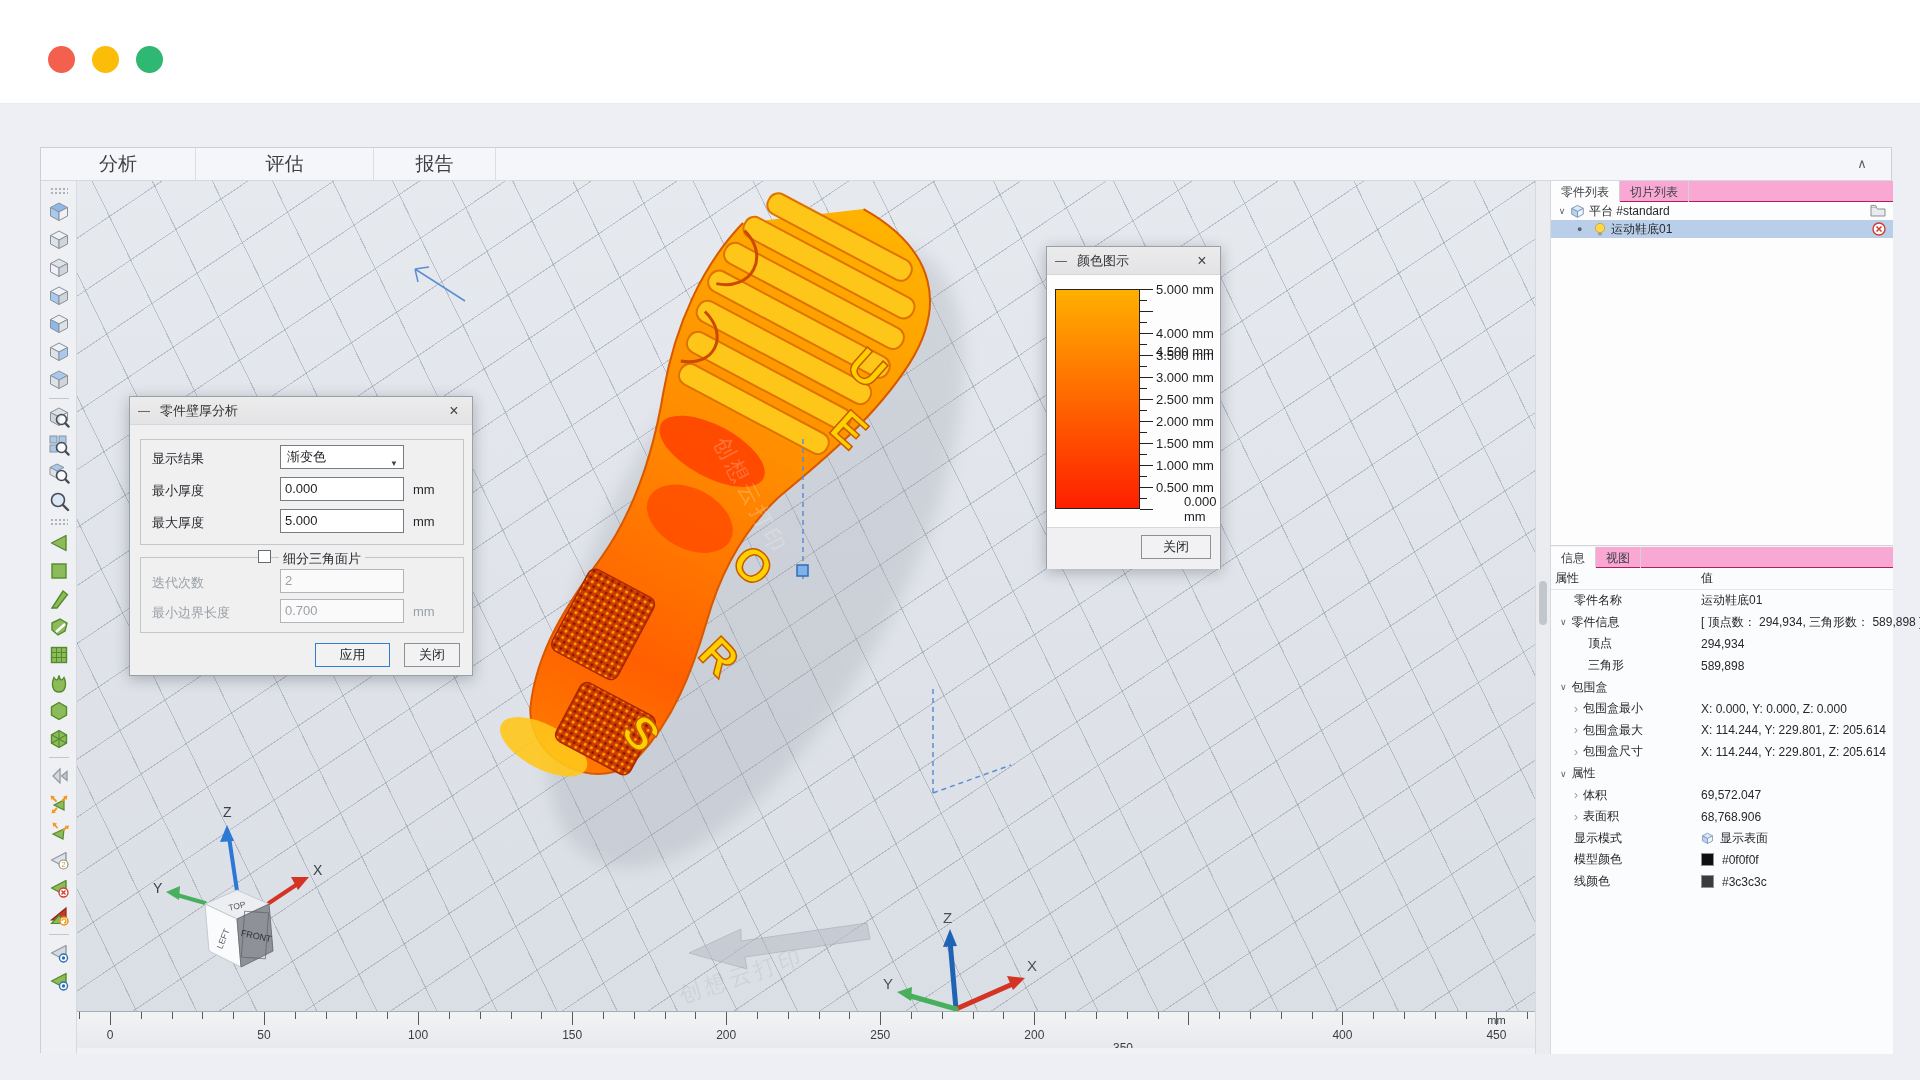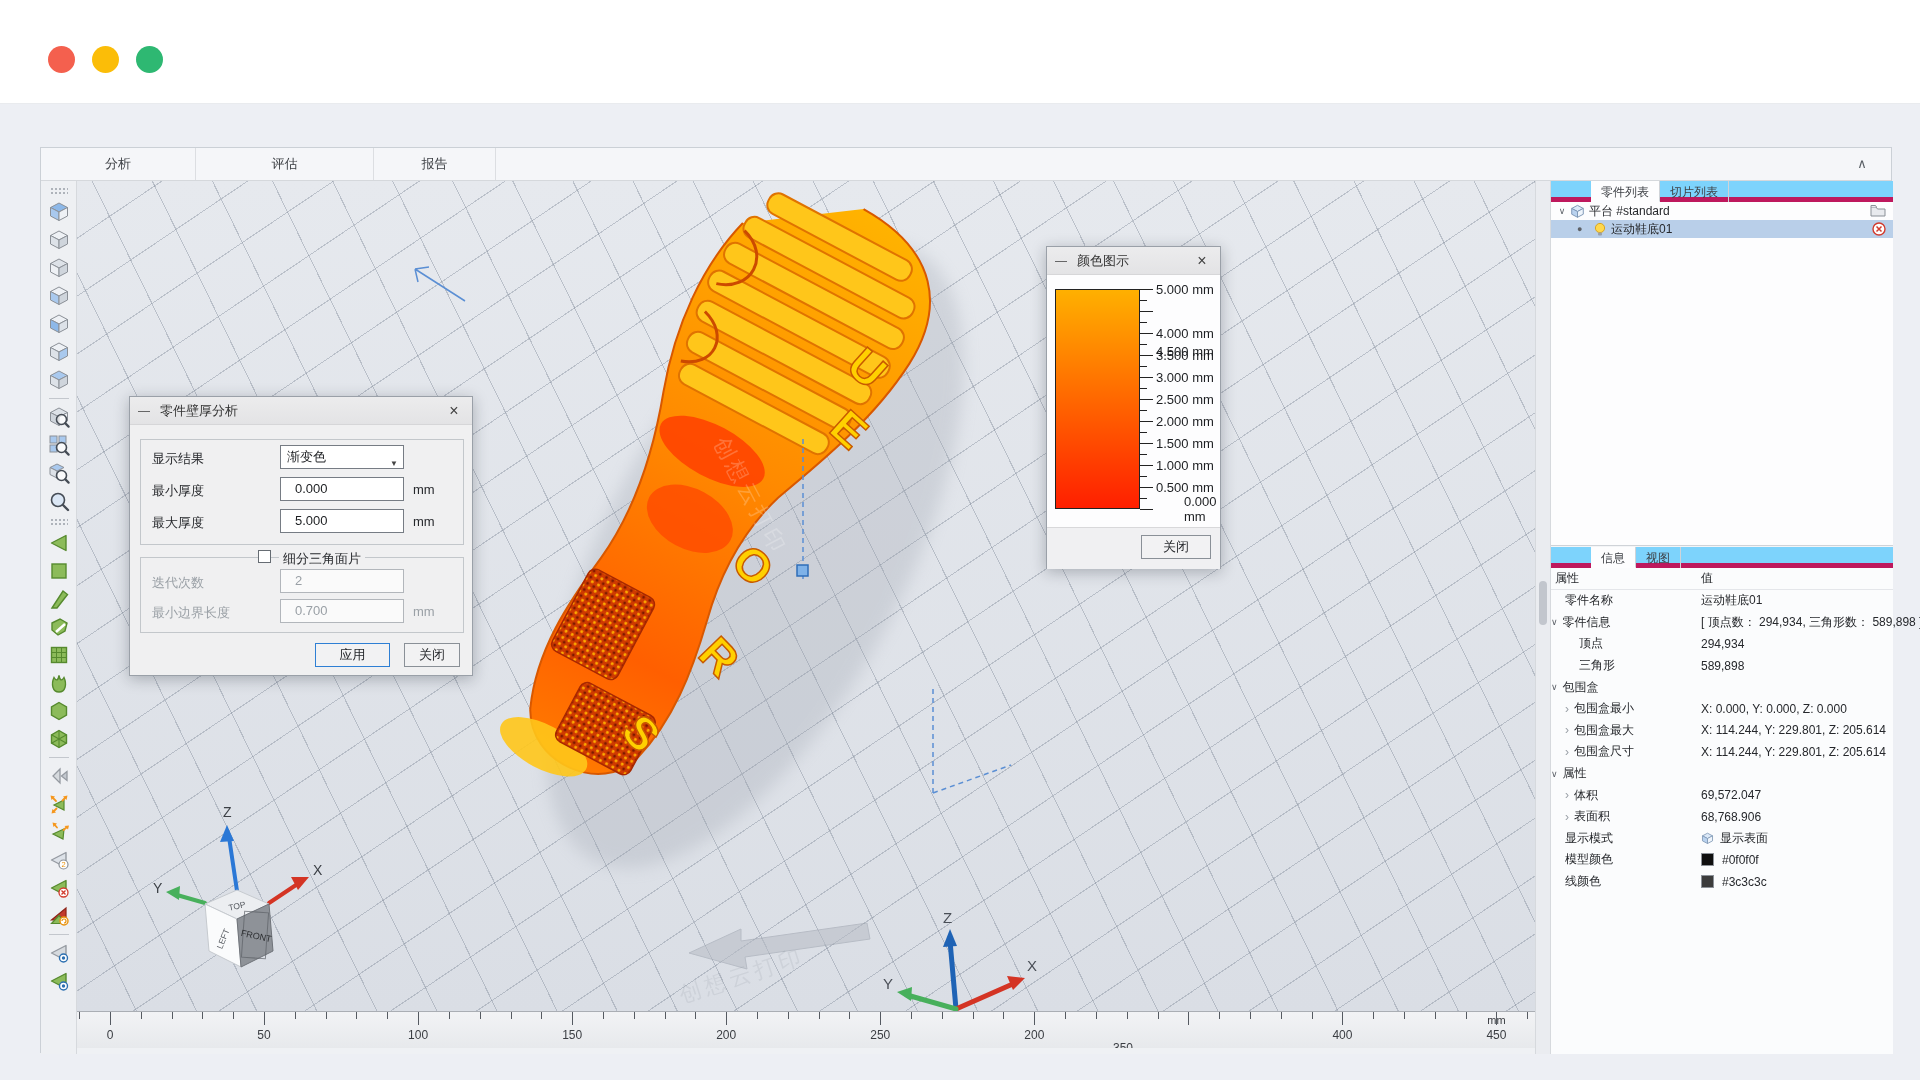--- a/index.html
+++ b/index.html
@@ -8,21 +8,21 @@
 
   
   #titlebar{position:absolute;left:0;top:0;width:1920px;height:104px;background:#ffffff;border-bottom:1px solid #e9ebee;}
   .dot{position:absolute;top:46px;width:27px;height:27px;border-radius:50%;}
 
   
   #appwin{position:absolute;left:40px;top:147px;width:1852px;height:906px;background:#ffffff;border:1px solid #cbd0d6;}
 
   
   #ribbon{position:absolute;left:0;top:0;width:100%;height:33px;background:#f5f6f9;border-bottom:1px solid #d5d8dc;display:flex;align-items:center;}
-  .rtab{height:100%;display:flex;align-items:center;justify-content:center;font-size:13px;color:#3c3f44;border-right:1px solid #dcdee2;cursor:default;}
+  .rtab{height:100%;display:flex;align-items:center;justify-content:center;font-size:19px;color:#3c3f44;border-right:1px solid #dcdee2;cursor:default;}
   #ribbon-collapse{position:absolute;right:18px;top:6px;width:22px;height:20px;text-align:center;color:#5a5f66;font-size:13px;line-height:20px;}
 
   
   #main{position:absolute;left:0;top:33px;width:1852px;height:873px;}
 
   
   #toolbar{position:absolute;left:0;top:0;width:36px;height:873px;background:#eef0f3;border-right:1px solid #d6d9dd;display:flex;flex-direction:column;align-items:center;padding-top:3px;}
   .ticon{width:24px;height:24px;margin:2px 0;display:flex;align-items:center;justify-content:center;}
   .tsep{width:20px;height:1px;background:#c3c7cd;margin:4px 0;}
   .thandle{width:18px;height:8px;margin:3px 0;background:radial-gradient(circle 1.1px,#aeb3ba 1px,transparent 1.2px);background-size:4px 4px;}
@@ -43,52 +43,52 @@
   .ticklbl{position:absolute;top:16px;font-size:12px;color:#3a3d42;transform:translateX(-50%);}
   #ruler-unit{position:absolute;top:2px;font-size:11px;color:#3a3d42;transform:translateX(-50%);}
   #vfoot{position:absolute;left:0;top:867px;width:1458px;height:6px;background:#eff1f4;}
 
   
   #splitter{position:absolute;left:1494px;top:0;width:16px;height:873px;background:#eaecf0;border-left:1px solid #d6d9dd;border-right:1px solid #d6d9dd;}
   #splitter-thumb{position:absolute;left:3px;top:400px;width:8px;height:44px;border-radius:4px;background:#c2c6cd;}
 
   
   #rightpanel{position:absolute;left:1510px;top:0;width:342px;height:873px;background:#f4f5f7;}
-  .ptabbar{height:21px;background:#7dd3fc;border-bottom:5px solid #be185d;display:flex;font-size:12px;color:#3e4146;padding-left:40px;}
+  .ptabbar{height:21px;background:#f9a8d4;border-bottom:1px solid #be185d;display:flex;font-size:12px;color:#3e4146;}
   .ptab{padding:2px 10px 0 10px;height:21px;border-right:1px solid #cfd3d8;display:flex;align-items:center;}
   .ptab.active{background:#fdfdfe;border-bottom:1px solid #fdfdfe;}
   #parts-body{position:absolute;left:0;top:21px;width:342px;height:344px;background:#fdfdfe;border-bottom:1px solid #cfd3d8;}
   .trow{position:relative;height:18px;display:flex;align-items:center;font-size:12px;color:#26282c;}
   .trow.selected{background:#b9cfe9;}
   .tcaret{width:12px;margin-left:5px;color:#5a5f66;font-size:9px;text-align:center;}
   .tree-ic{margin:0 4px 0 2px;display:flex;}
   .rowright{position:absolute;right:7px;top:2px;display:flex;}
 
   #info-sec{position:absolute;left:0;top:366px;width:342px;height:507px;}
   #info-body{position:absolute;left:0;top:21px;width:342px;height:486px;background:#fbfcfd;font-size:12px;color:#26282c;}
   .ihead{display:flex;height:22px;align-items:center;border-bottom:1px solid #e4e6ea;}
   .irow{display:flex;height:21.6px;align-items:center;}
   .ilab{display:flex;align-items:center;white-space:nowrap;}
   .ival{position:absolute;left:150px;display:flex;align-items:center;white-space:nowrap;}
-  .irow{position:relative;padding-left:0;}
+  .irow{position:relative;padding-left:9px;}
   .ind1{padding-left:14px;} .ind2{padding-left:28px;}
   .caret{color:#5a5f66;font-size:9px;margin-right:5px;}
   .chev{color:#9aa0a7;font-size:12px;margin:0 5px 0 14px;}
   .swatch{width:13px;height:13px;display:inline-block;margin-right:8px;border:1px solid #8d9299;}
 
   
   .dlg{position:absolute;background:#f0f0f1;border:1px solid #9aa0a8;box-shadow:0 3px 14px rgba(20,30,40,.28);font-size:13px;color:#26282c;}
   .dlg-title{height:28px;background:linear-gradient(#ececed,#e3e3e5);display:flex;align-items:center;padding:0 8px;border-bottom:1px solid #d6d6d8;}
   .dlg-min{color:#555;margin-right:10px;font-size:12px;}
   .dlg-title-text{flex:1;font-size:13px;color:#333;}
   .dlg-close{color:#444;font-size:16px;width:20px;text-align:center;}
   .grp{position:absolute;border:1px solid #c3c7cb;}
   .flabel{position:absolute;font-size:13px;color:#26282c;}
   .flabel.dis, .funit.dis{color:#9aa0a6;}
-  .finput{position:absolute;height:24px;background:#fff;border:1px solid #767c84;font-size:13px;color:#1c1e21;padding:0 14px;line-height:22px;}
+  .finput{position:absolute;height:24px;background:#fff;border:1px solid #767c84;font-size:13px;color:#1c1e21;padding:0 4px;line-height:22px;}
   .finput.dis{background:#fafafa;border-color:#b2b6bb;color:#9aa0a6;}
   .funit{position:absolute;font-size:13px;color:#26282c;}
   .fselect{position:absolute;height:24px;background:#fff;border:1px solid #767c84;font-size:13px;color:#1c1e21;padding:0 6px;line-height:22px;}
   .fselect .arr{position:absolute;right:5px;top:7px;font-size:8px;color:#444;}
   .dbtn{position:absolute;height:24px;background:#f2f2f3;border:1px solid #8a9097;font-size:13px;color:#26282c;display:flex;align-items:center;justify-content:center;}
   .dbtn.primary{border:1px solid #2e7fd4;}
   .cbox{position:absolute;width:13px;height:13px;background:#fff;border:1px solid #666c73;}
 
   
   #legend-grad{position:absolute;left:8px;top:42px;width:85px;height:220px;border:1px solid #222;}

